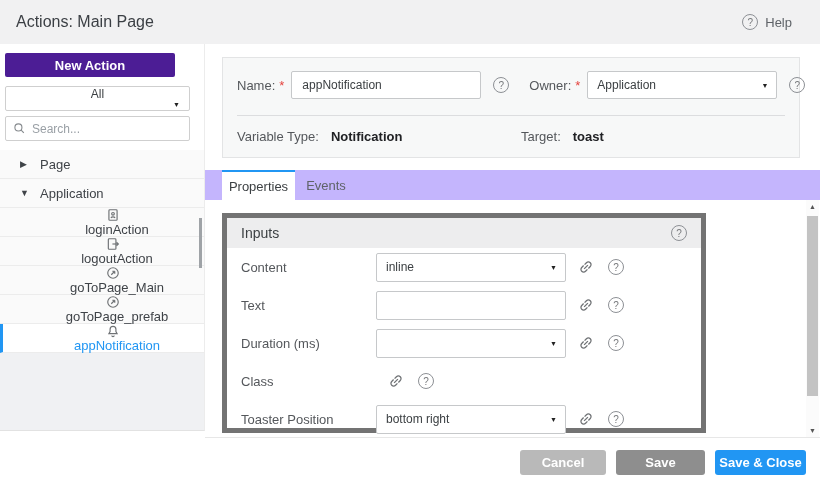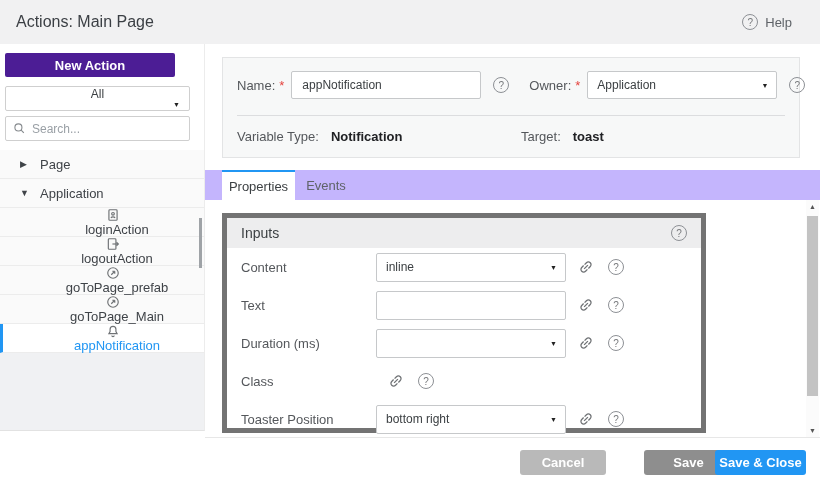--- a/index.html
+++ b/index.html
@@ -86,21 +86,21 @@
   .vscroll .arr { position:absolute; left:0; width:13px; text-align:center; font-size:7px; color:#555; }
   .vscroll .up { top:3px; } .vscroll .down { bottom:3px; }
   .vscroll .thumb { position:absolute; left:1px; width:11px; top:16px; height:180px; background:#c3c3c3; }
   .main-bottom-line { position:absolute; left:205px; right:0; top:437px; border-top:1px solid #e7e7e7; }
 
   
   .btn { position:absolute; top:450px; height:25px; border:none; border-radius:3px; color:#fff;
     font-size:13px; font-weight:bold; font-family:inherit; cursor:pointer;
     display:flex; align-items:center; justify-content:center; }
   .btn-cancel { left:520px; width:86px; background:#b9b9b9; }
-  .btn-save { left:644px; width:89px; background:#8e8e8e; }
+  .btn-save { left:616px; width:89px; background:#8e8e8e; }
   .btn-saveclose { left:715px; width:91px; background:#2196f3; }
 </style>
 </head>
 <body>
 
 <div class="titlebar">
   <div class="title">Actions: Main Page</div>
   <div class="help">
     <span class="q-icon">?</span>
     <span>Help</span>
@@ -155,30 +155,30 @@
       </span>
       <span class="tlabel">logoutAction</span>
     </div>
     <div class="tree-row item">
       <span class="ticon">
         <svg width="14" height="14" viewBox="0 0 24 24" fill="none" stroke="#6f7275" stroke-width="2">
           <circle cx="12" cy="12" r="9"></circle>
             <path d="M9 15l6-6M15 9h-4.2M15 9v4.2"></path>
           </svg>
       </span>
-      <span class="tlabel">goToPage_prefab</span>
+      <span class="tlabel">goToPage_Main</span>
     </div>
     <div class="tree-row item">
       <span class="ticon">
         <svg width="14" height="14" viewBox="0 0 24 24" fill="none" stroke="#6f7275" stroke-width="2">
           <circle cx="12" cy="12" r="9"></circle>
             <path d="M9 15l6-6M15 9h-4.2M15 9v4.2"></path>
           </svg>
       </span>
-      <span class="tlabel">goToPage_Main</span>
+      <span class="tlabel">goToPage_prefab</span>
     </div>
     <div class="tree-row item selected">
       <span class="ticon">
         <svg width="14" height="14" viewBox="0 0 24 24" fill="none" stroke="#6f7275" stroke-width="2">
           <path d="M12 4a5 5 0 0 0-5 5v4l-2 3.5h14L17 13V9a5 5 0 0 0-5-5z"></path>
             <path d="M10 19.5a2 2 0 0 0 4 0"></path>
           </svg>
       </span>
       <span class="tlabel">appNotification</span>
     </div>

